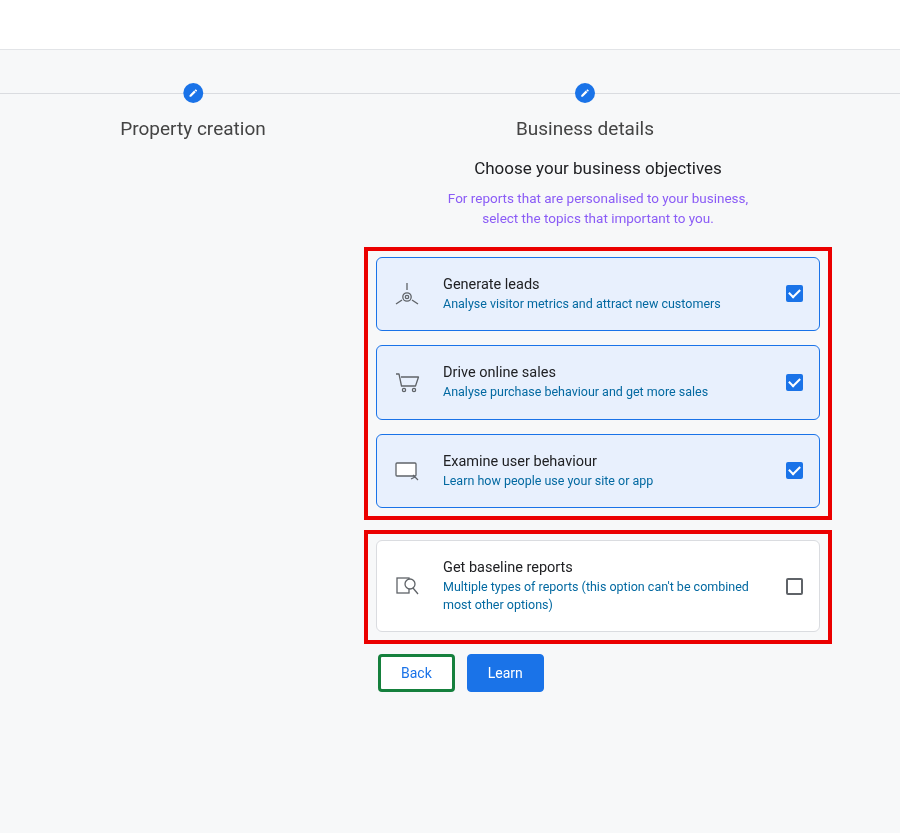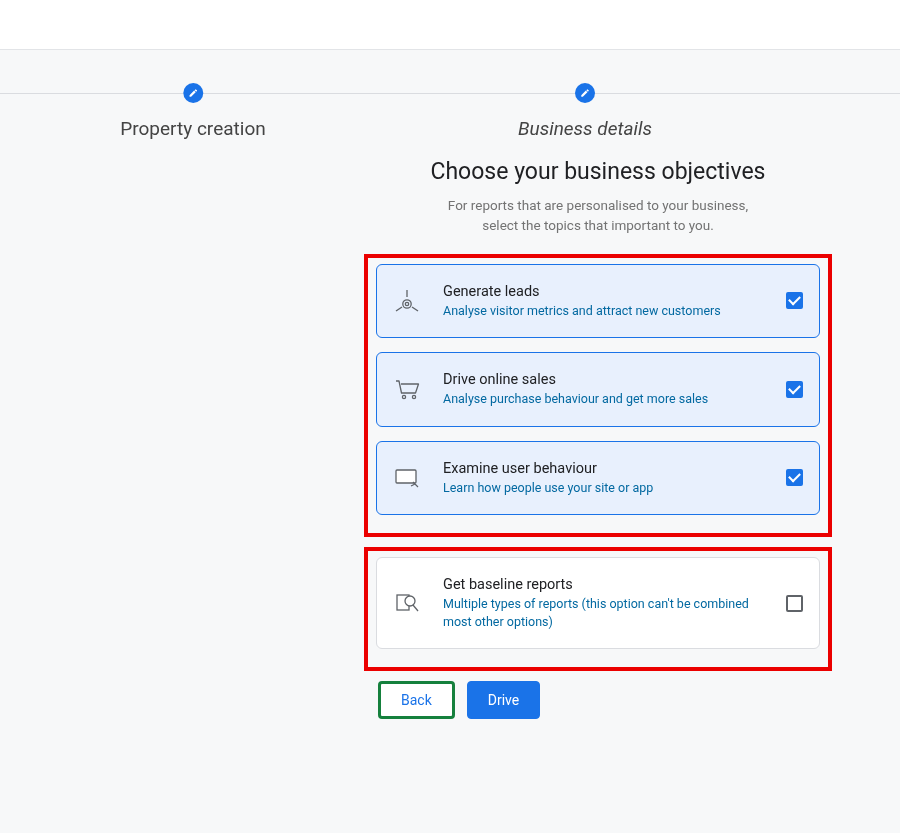--- a/index.html
+++ b/index.html
@@ -46,36 +46,36 @@
     justify-content: center;
     color: #fff;
   }
   .step-label {
     display: block;
     margin-top: 14px;
     font-size: 19px;
     color: #444;
   }
   .step-1 { left: 193px; }
-  .step-2 { left: 585px; font-style: italic; }
+  .step-2 { left: 585px; }
 
   .content {
     width: 440px;
     margin-left: 378px;
     text-align: center;
   }
   .heading {
-    font-size: 23px;
+    font-size: 17px;
     color: #202124;
     margin: 28px 0 10px 0;
     font-weight: 400;
   }
   .subhead {
     font-size: 13.5px;
-    color: #737373;
+    color: #8b5cf6;
     line-height: 1.5;
     margin: 0 0 18px 0;
   }
 
   .highlight-box {
     border: 4px solid #eb0000;
     padding: 6px 8px;
     margin: 0 -14px 10px -14px;
   }
 
@@ -84,21 +84,21 @@
     border-radius: 6px;
     background: #fff;
     display: flex;
     align-items: center;
     padding: 18px 16px;
     text-align: left;
     margin-bottom: 14px;
     min-height: 70px;
     cursor: pointer;
   }
-  .objective-card:last-child { margin-bottom: 12px; }
+  .objective-card:last-child { margin-bottom: 2px; }
   .objective-card.selected {
     background: #e8f0fd;
     border-color: #1a73e8;
   }
   .card-icon {
     width: 28px;
     height: 28px;
     flex-shrink: 0;
     margin-right: 22px;
     display: flex;
@@ -258,15 +258,15 @@
       <div class="card-text">
         <div class="card-title">Get baseline reports</div>
         <div class="card-desc">Multiple types of reports (this option can't be combined most other options)</div>
       </div>
       <div class="checkbox"></div>
     </div>
   </div>
 
   <div class="buttons">
     <button class="btn btn-back">Back</button>
-    <button class="btn btn-create">Drive</button>
+    <button class="btn btn-create">Learn</button>
   </div>
 </div>
 
 </body></html>

